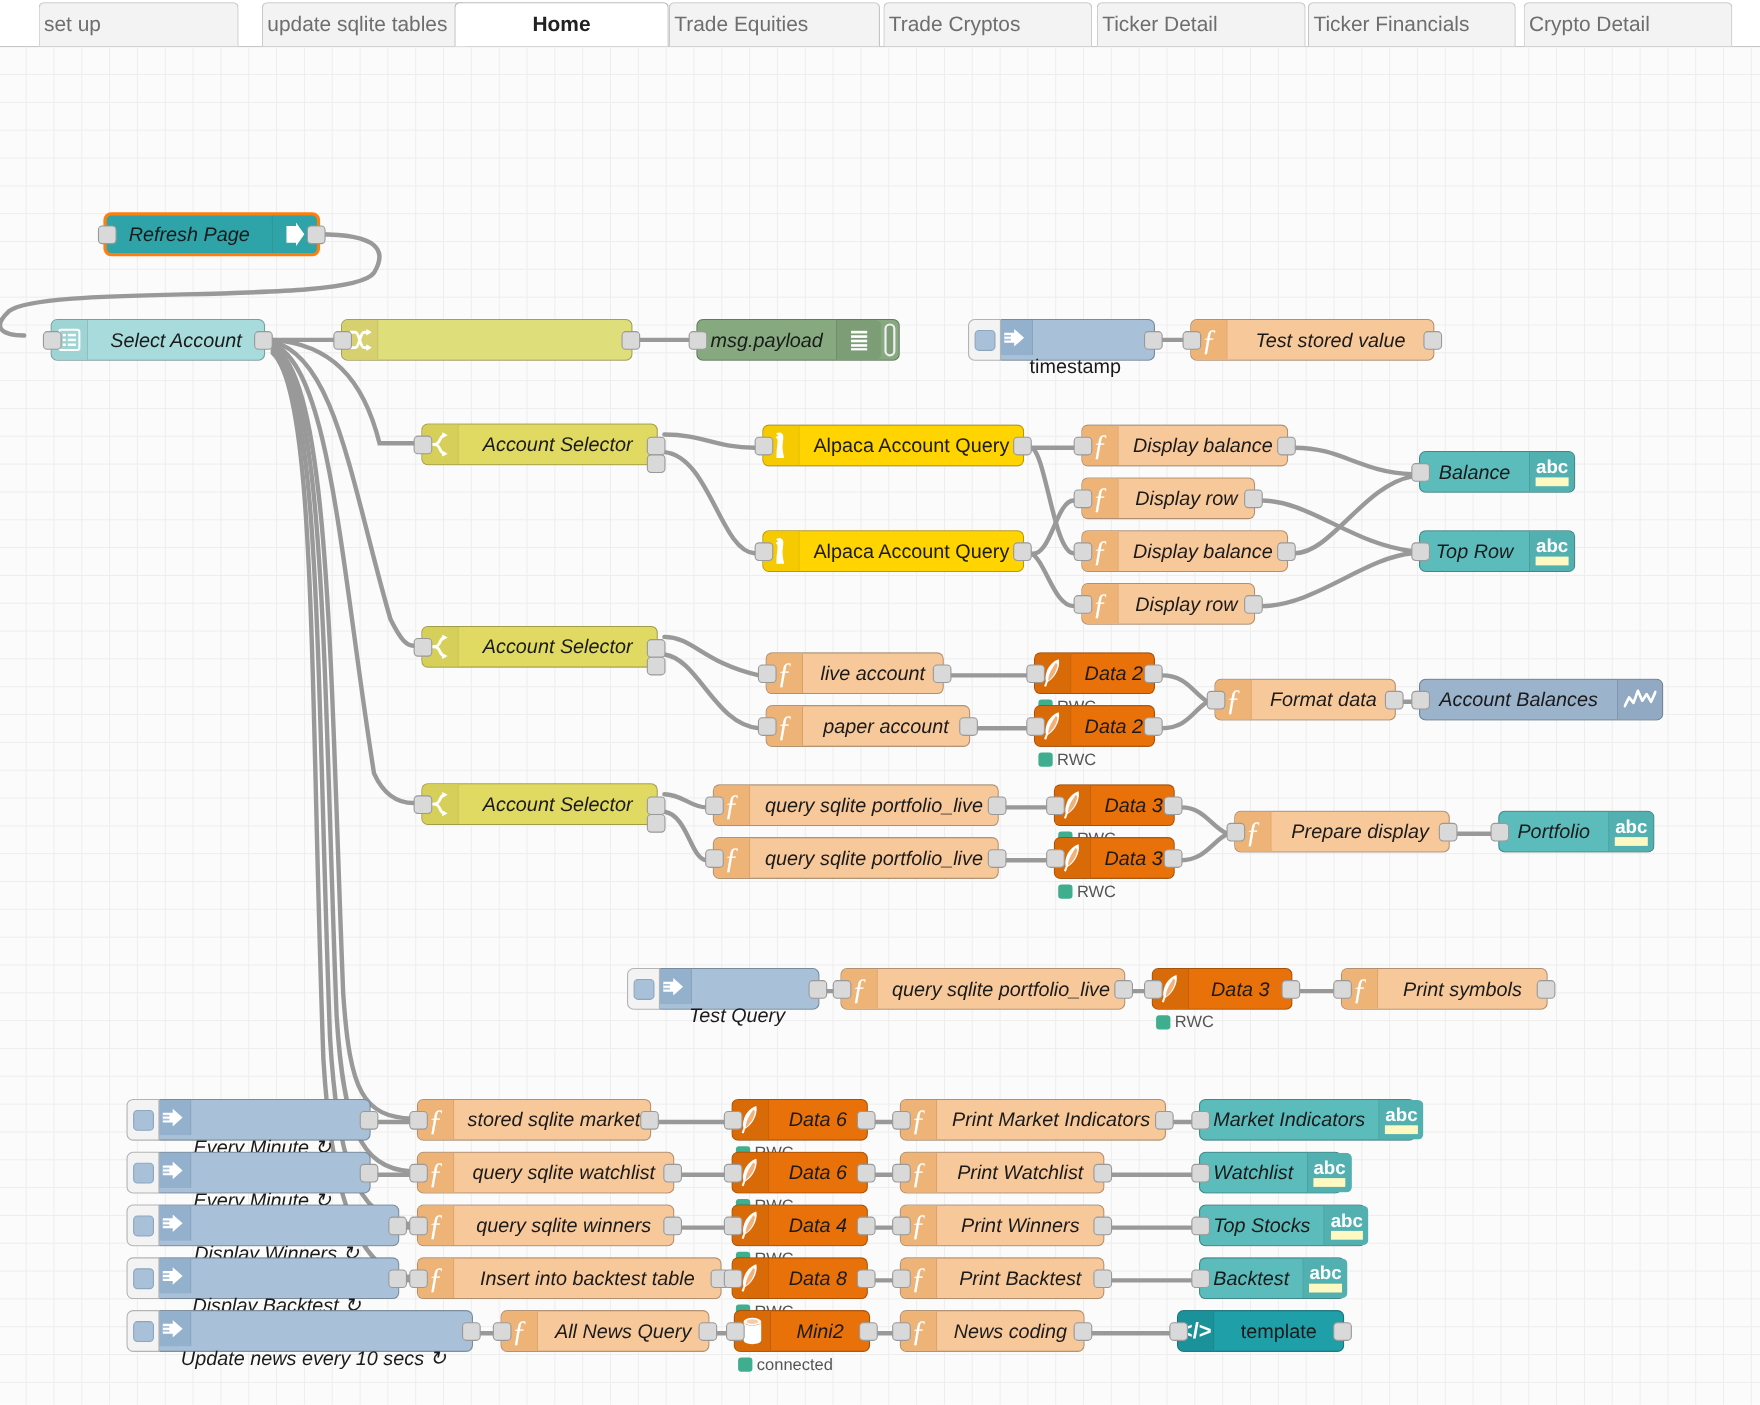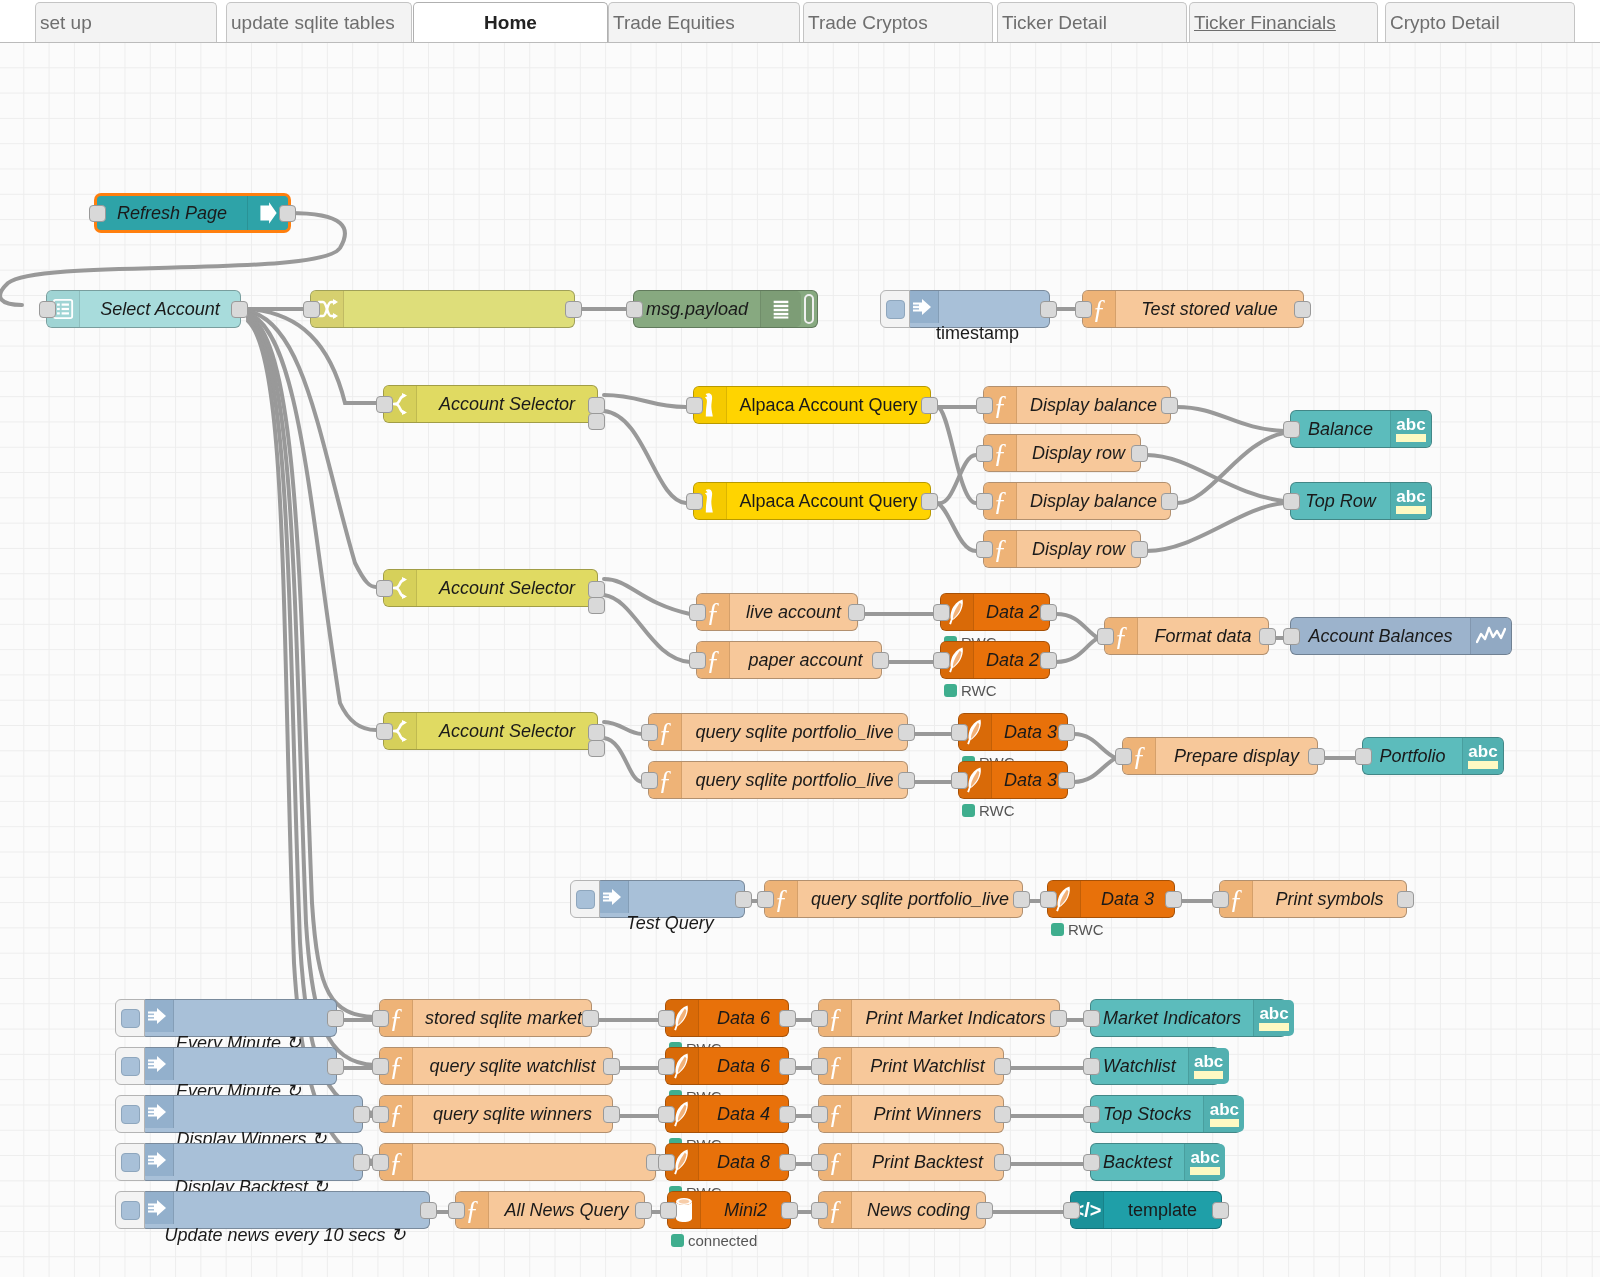--- a/index.html
+++ b/index.html
@@ -140,26 +140,26 @@
     background:#f3f3f3;border:1px solid #b4b4b4;border-radius:6px 0 0 6px;
     box-sizing:border-box;display:flex;align-items:center;justify-content:center;
   }
   .injbtn i{display:block;width:17px;height:17px;border-radius:4px;background:#a8c0d8;border:1px solid #8ea6bd;}
 </style>
 </head>
 <body>
 
 <div id="tabbar">
     <div class="tab" style="left: 35px; width: 182px;">set up</div>
-    <div class="tab" style="left: 226px; width: 186px;">update sqlite tables</div>
+    <div class="tab" style="left: 238px; width: 186px;">update sqlite tables</div>
     <div class="tab active" style="left: 413px; width: 195px;">Home</div>
     <div class="tab" style="left: 608px; width: 192px;">Trade Equities</div>
     <div class="tab" style="left: 803px; width: 190px;">Trade Cryptos</div>
     <div class="tab" style="left: 997px; width: 190px;">Ticker Detail</div>
-    <div class="tab" style="left: 1189px; width: 189px; text-decoration: underline;">Ticker Financials</div>
+    <div class="tab" style="left: 1189px; width: 189px;">Ticker Financials</div>
     <div class="tab" style="left: 1385px; width: 190px;">Crypto Detail</div>
   </div>
 
 <div id="canvas">
   <svg id="wires" viewBox="0 0 1600 1234">
       <path d="M289,170 C345,170 352,185 340,205 C320,235 40,215 8,240 C-8,255 2,262 22,262" fill="none" stroke="#999999" stroke-width="4" stroke-linecap="round"></path>
       <path d="M248,266 C280,266 285,266 310,266" fill="none" stroke="#999999" stroke-width="4" stroke-linecap="round"></path>
       <path d="M582,266 C605,266 610,266 632,266" fill="none" stroke="#999999" stroke-width="4" stroke-linecap="round"></path>
       <path d="M1057,266 C1070,266 1072,266 1082,266" fill="none" stroke="#999999" stroke-width="4" stroke-linecap="round"></path>
       <path d="M248,266 C300,270 330,300 345,360 L376,360" fill="none" stroke="#999999" stroke-width="4" stroke-linecap="round"></path>
@@ -739,20 +739,21 @@
         <div class="lbl">Display Backtest ↻</div>
         <div class="injbtn">
           <i></i>
         </div>
         <div class="port out"></div>
       </div>
       <div class="node c-func" style="left: 379px; top: 1100px; width: 277px;">
         <div class="icobox">
           <span class="f-glyph">ƒ</span>
         </div>
+        <div class="lbl">Insert into backtest table</div>
         <div class="port in"></div>
         <div class="port out"></div>
       </div>
       <div class="node c-sqlite" style="left: 665px; top: 1100px; width: 124px;">
         <div class="icobox">
           <svg class="ico" width="22" height="28" viewBox="0 0 22 28">
             <path fill="#fff" d="M16.5 1.4 C17.6 5.6 16.2 11.6 12.6 16.4 C10.7 18.9 8.4 20.9 6.5 22.1 L5.0 26.4 L3.2 25.7 L4.8 21.4 C4.2 19.2 4.4 15.8 5.6 12.4 C7.4 7.3 11.8 2.8 16.5 1.4 Z"></path>
             <path fill="#e8710a" d="M14.0 4.6 C12.0 7.4 9.6 11.0 8.2 14.6 C7.2 17.2 6.8 19.4 7.0 20.9 C8.6 19.6 10.4 17.8 11.9 15.6 C13.8 12.8 15.0 9.4 15.3 6.4 Z" opacity="0.55"></path>
           </svg>
         </div>

